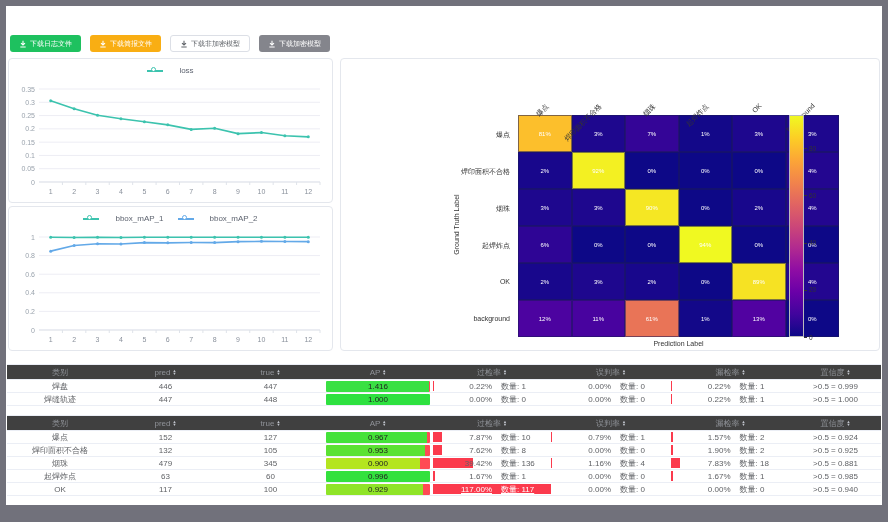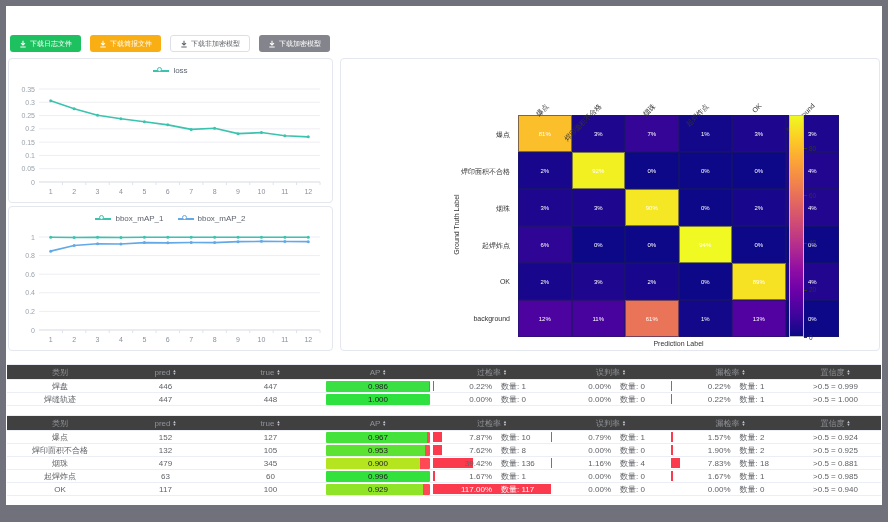--- a/index.html
+++ b/index.html
@@ -18,21 +18,21 @@
   .dl-icon { display:inline-flex; }
 
   
   .card { position:absolute; background:#fff; border:1px solid #e4e7ed; border-radius:4px; }
   .card-loss { left:2px; top:52px; width:325px; height:145px; }
   .card-map  { left:2px; top:200px; width:325px; height:145px;text-align:center; }
   .card-cm   { left:334px; top:52px; width:540px; height:293px; }
 
   .legend { position:absolute; top:7px; left:0; width:100%; display:flex; justify-content:center; gap:14px;
             font-size:8px; color:#5e6470; }
-  .legend-item { display:inline-flex; align-items:center; gap:4px; }
+  .legend-item { display:inline-flex; align-items:center; gap:16px; }
   .lmark { display:inline-block; width:16px; height:8px; position:relative; }
   .lmark::before { content:''; position:absolute; left:0; right:0; top:3px; border-top:2px solid currentColor; }
   .lmark i { position:absolute; left:4px; top:0.5px; width:5px; height:5px; border:1.5px solid currentColor;
              border-radius:50%; background:#fff; }
   .teal { color:#3cc3ae; } .blue { color:#63a9e8; }
   .chart-svg { position:absolute; left:0; top:22px; }
 
   
   .cm-title { position:absolute; top:12px; left:0; width:100%; text-align:center;
               font-size:9.5px; font-weight:bold; color:#222; }
@@ -58,21 +58,21 @@
   .cell { font-size:8px; color:#606266; text-align:center; position:relative; overflow:hidden;
           display:flex; align-items:center; justify-content:center; }
   .thead .cell { color:#909399; gap:2px; }
   .sort { display:inline-flex; flex-direction:column; font-size:4px; line-height:3.2px; color:#c0c4cc; }
   .apbar { position:relative; width:104px; height:11px; display:flex; border-radius:1px; overflow:hidden; }
   .apg, .apr { height:100%; }
   .apt { position:absolute; left:0; top:0; width:100%; text-align:center; font-size:8px; line-height:11px; color:#222; }
   .ratebar { position:absolute; left:0; top:1px; bottom:1px; background:#fb3a4d; }
   .rate .pct { position:relative; width:46%; text-align:right; }
   .rate .cnt { position:relative; width:46%; text-align:left; padding-left:9px; }
-  .rate.full .pct, .rate.full .cnt { color:#fff; }
+  .rate.full .pct, .rate.full .cnt { color:#fff;text-decoration:underline; }
 </style>
 </head>
 <body>
 
 <div class="frame">
   <div class="page">
 
     <div class="toolbar">
       <button class="btn green">
         <span class="dl-icon">
@@ -380,21 +380,21 @@
             </div>
           </div>
           <div class="trow tdata">
             <div class="cell">焊盘</div>
             <div class="cell">446</div>
             <div class="cell">447</div>
             <div class="cell">
               <div class="apbar">
                 <div class="apg" style="width: 98.6%; background: rgb(58, 224, 67);"></div>
                 <div class="apr" style="width: 1.4%; background: rgb(255, 74, 85);"></div>
-                <div class="apt">0.986</div>
+                <div class="apt">1.416</div>
               </div>
             </div>
             <div class="cell rate">
               <div class="ratebar" style="width: 0.8%; background: rgb(251, 58, 77);"></div>
               <span class="pct">0.22%</span>
               <span class="cnt">数量: 1</span>
             </div>
             <div class="cell rate">
               <span class="pct">0.00%</span>
               <span class="cnt">数量: 0</span>

